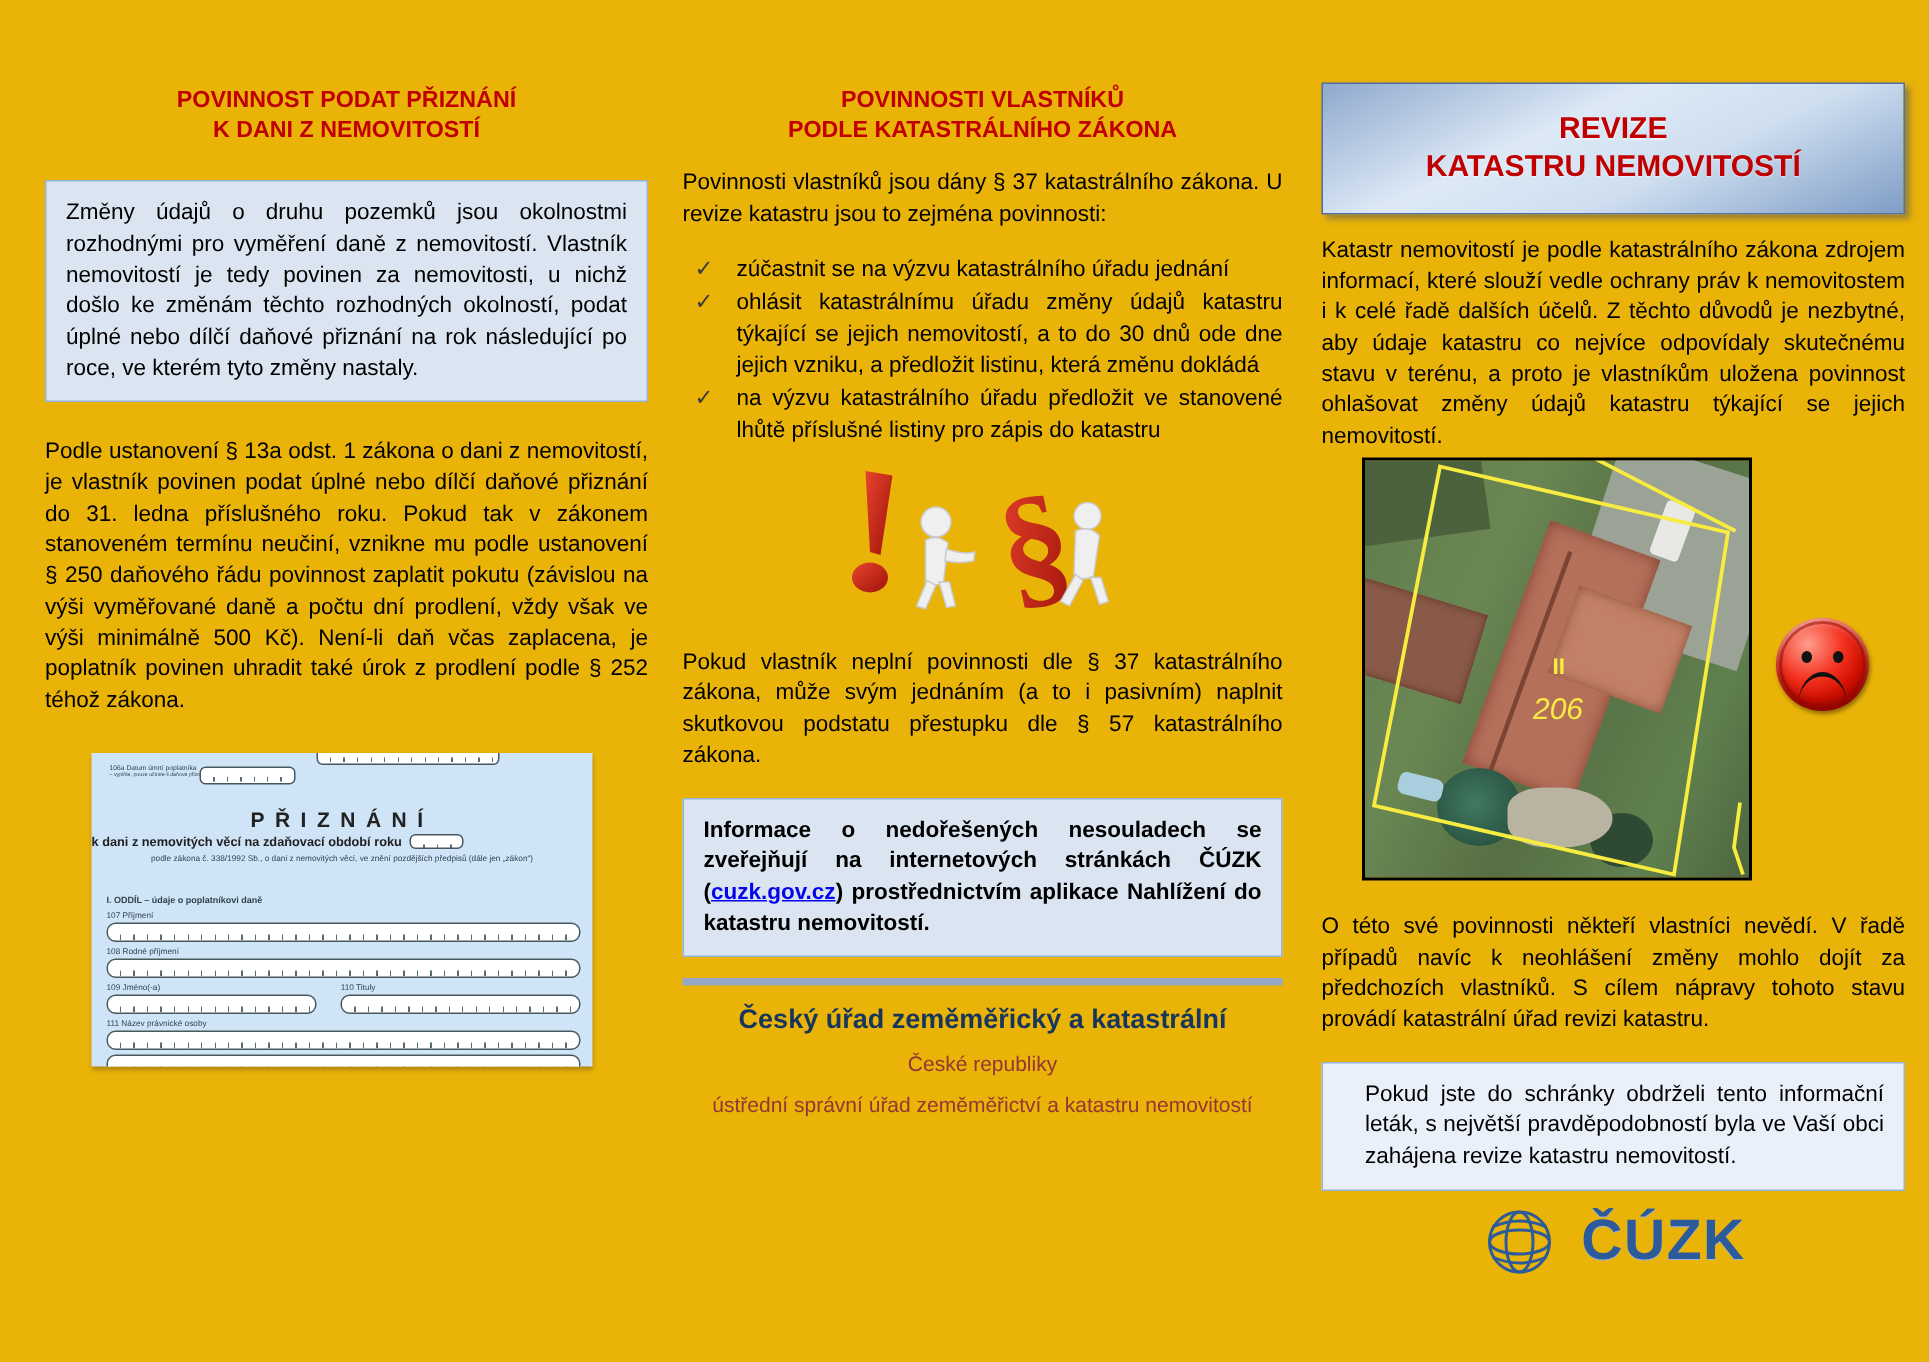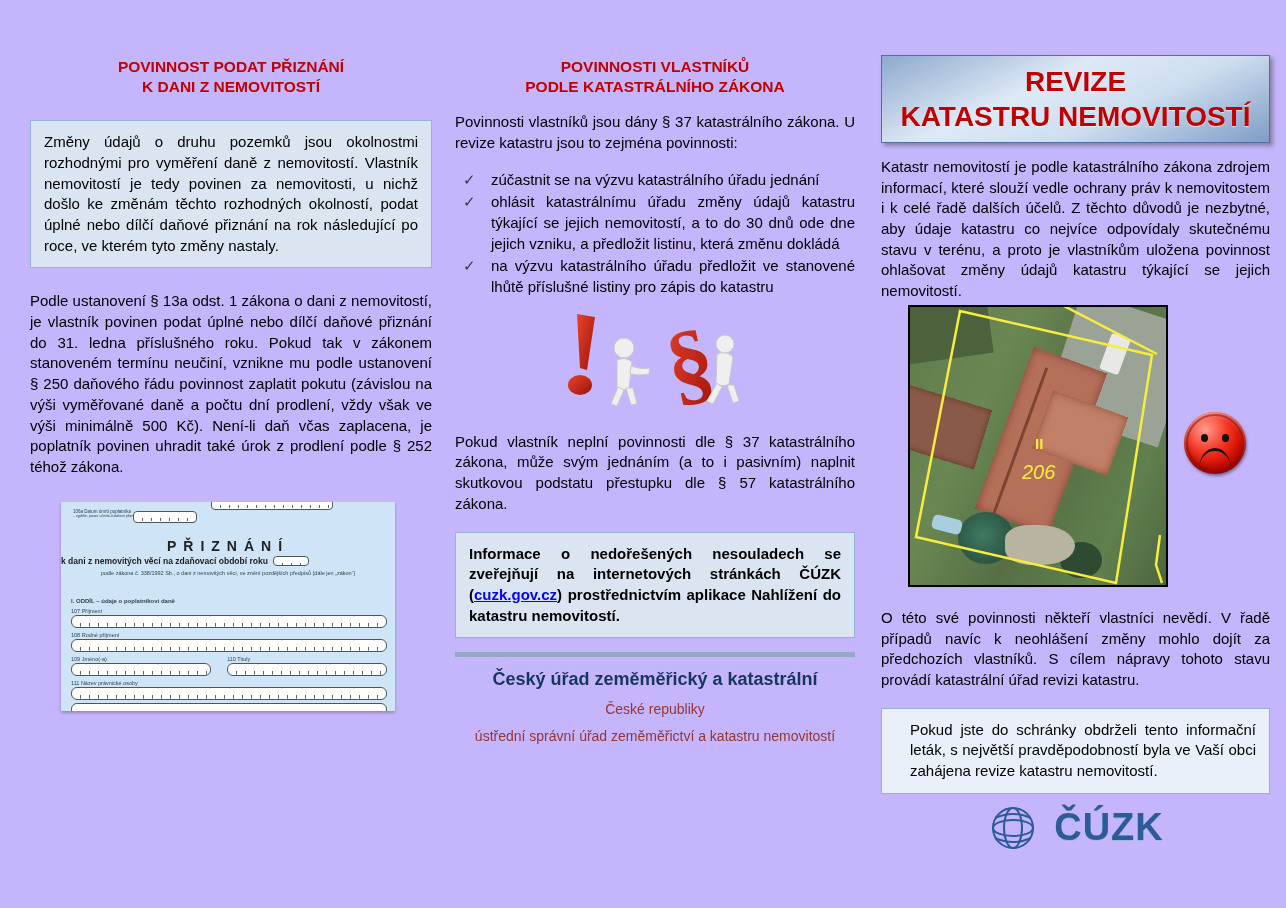--- a/index.html
+++ b/index.html
@@ -1,16 +1,16 @@
 <!DOCTYPE html>
 <html><head>
 <meta charset="utf-8">
 <style>
   html,body{margin:0;padding:0;background:#fff;}
-  .page{position:relative;width:1286px;height:908px;background:#c4b5fd;overflow:hidden;
+  .page{position:relative;width:1286px;height:908px;background:#eab308;overflow:hidden;
         font-family:"Liberation Sans",sans-serif;color:#000;}
   .col{position:absolute;top:57px;}
   .col-left{left:30px;width:402px;}
   .col-mid{left:455px;width:400px;}
   .col-right{left:881px;width:389px;top:55px;}
   .red-heading{color:#C00000;font-weight:bold;font-size:15.5px;text-align:center;line-height:1.3;}
   .body-text{font-size:15px;line-height:1.38;text-align:justify;}
   .blue-box{background:#dbe5f1;border:1px solid #95b3d7;padding:11px 13px;font-size:15px;
             line-height:1.38;text-align:justify;}
   .bold{font-weight:bold;}
@@ -28,21 +28,21 @@
   .tax-form .tiny{font-size:4.5px;color:#30444e;line-height:1.25;}
   .tax-form .flabel{font-size:5.5px;color:#30444e;margin:4px 0 1px 0;}
   .form-title{font-size:14px;font-weight:bold;letter-spacing:7px;text-align:center;color:#222;margin-top:6px;}
   .form-sub{font-size:8.5px;font-weight:bold;color:#222;margin-top:2px;}
   .form-law{font-size:5.5px;text-align:center;color:#30444e;margin-top:4px;}
   .form-section{font-size:6px;font-weight:bold;color:#30444e;margin:10px 0 0 10px;}
   
   .banner{height:86px;border:1px solid #4f6fa5;box-shadow:3px 3px 4px rgba(90,90,90,.55);
           background:linear-gradient(155deg,#8fa9cd 0%,#dde9f6 38%,#cfdff0 62%,#7f9dc6 100%);
           display:flex;flex-direction:column;justify-content:center;align-items:center;}
-  .banner div{color:#C00000;font-weight:bold;font-size:28px;line-height:1.25;
+  .banner div{color:#C00000;font-weight:bold;font-size:20px;line-height:1.25;
               text-shadow:0 1px 1px rgba(255,255,255,.6);}
   
   .photo-row{position:relative;height:300px;}
   .aerial{position:absolute;left:27px;top:3px;width:256px;height:278px;border:2px solid #000;
           background:linear-gradient(115deg,#5e7b4b 0%,#6a8753 30%,#566f44 55%,#60804e 80%,#4d6540 100%);
           overflow:hidden;}
   .aerial .patch{position:absolute;}
   .sadface{position:absolute;left:303px;top:110px;width:62px;height:62px;border-radius:50%;
      background:radial-gradient(circle at 34% 28%,#ff9d8d 0%,#f53422 38%,#d11000 62%,#8f0000 100%);
      box-shadow:inset 0 -4px 8px rgba(120,0,0,.8),inset 0 3px 5px rgba(255,255,255,.55),1px 2px 3px rgba(0,0,0,.4);}

